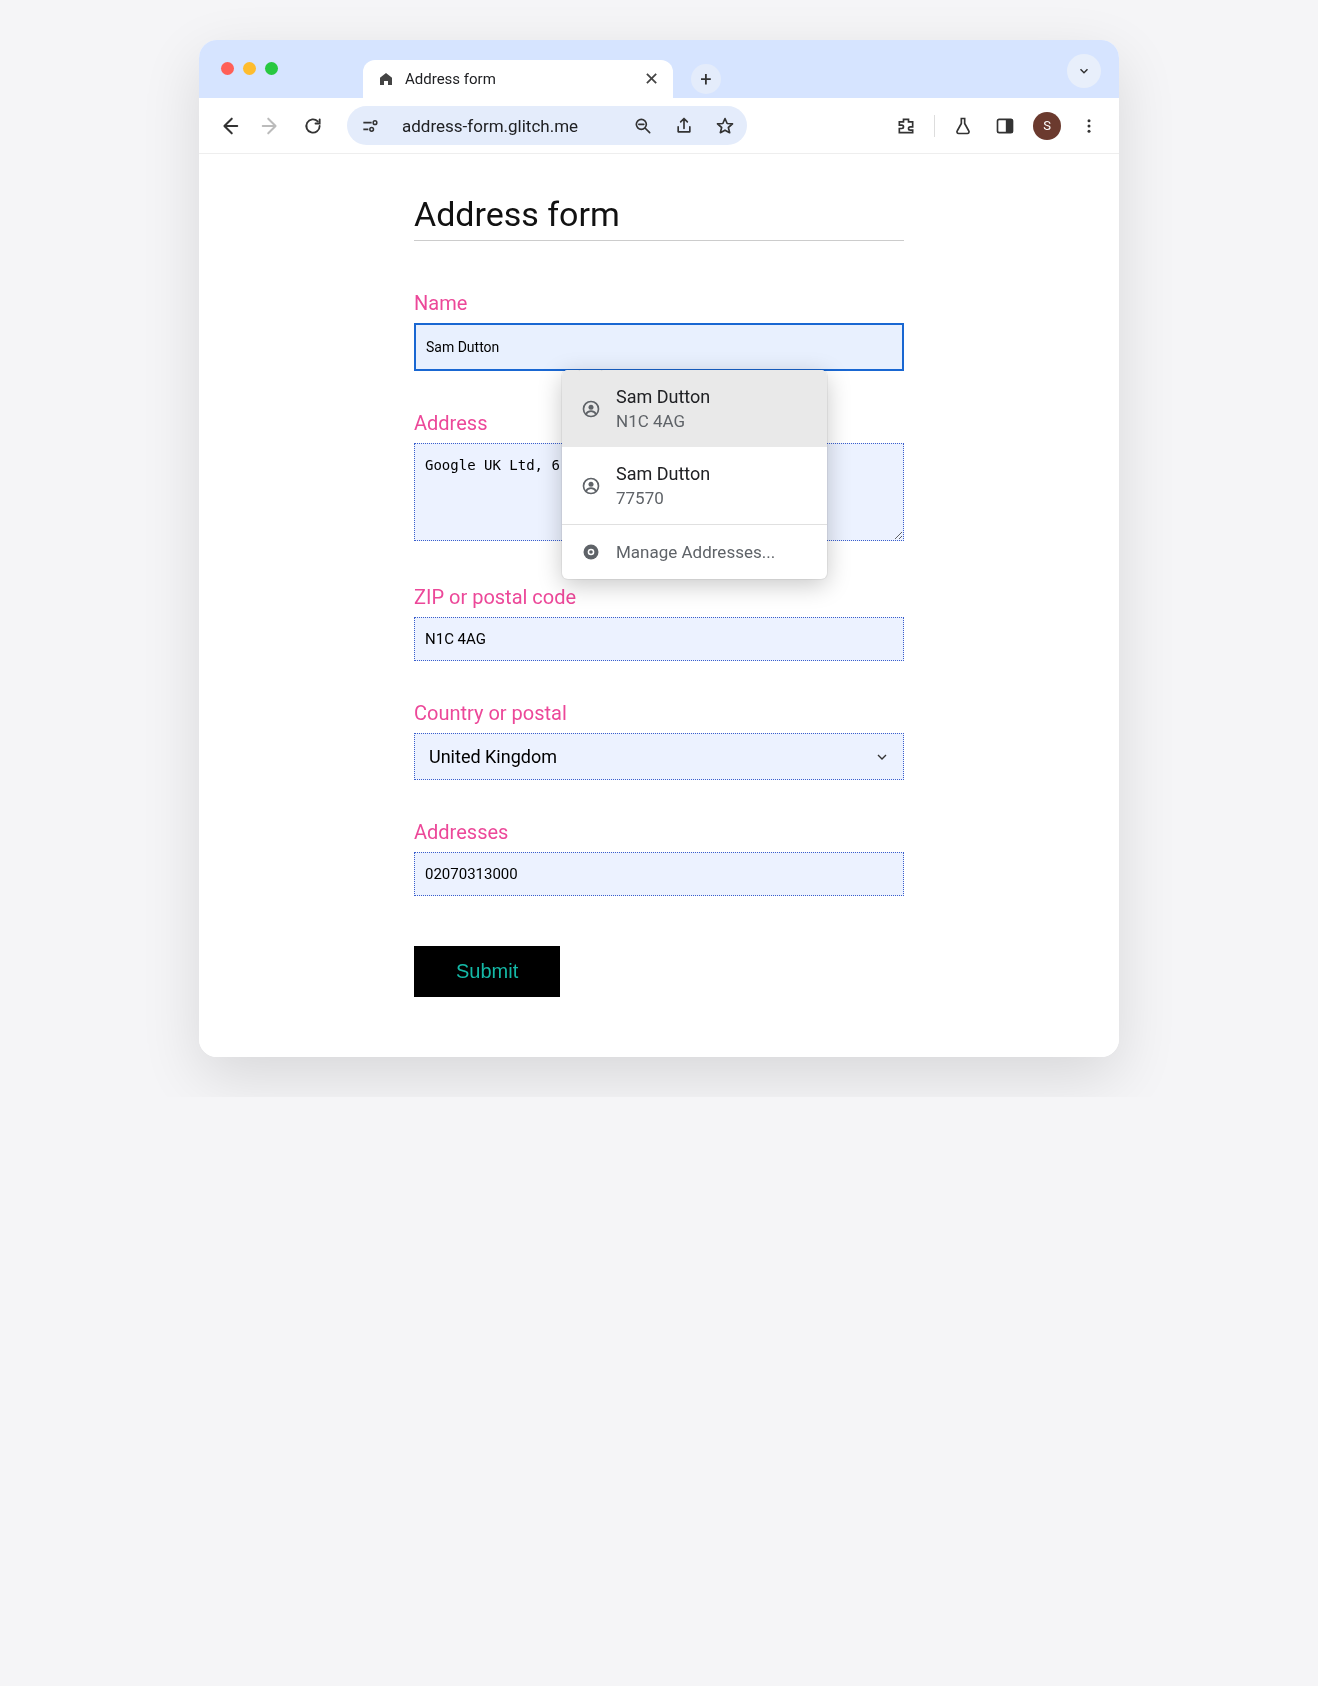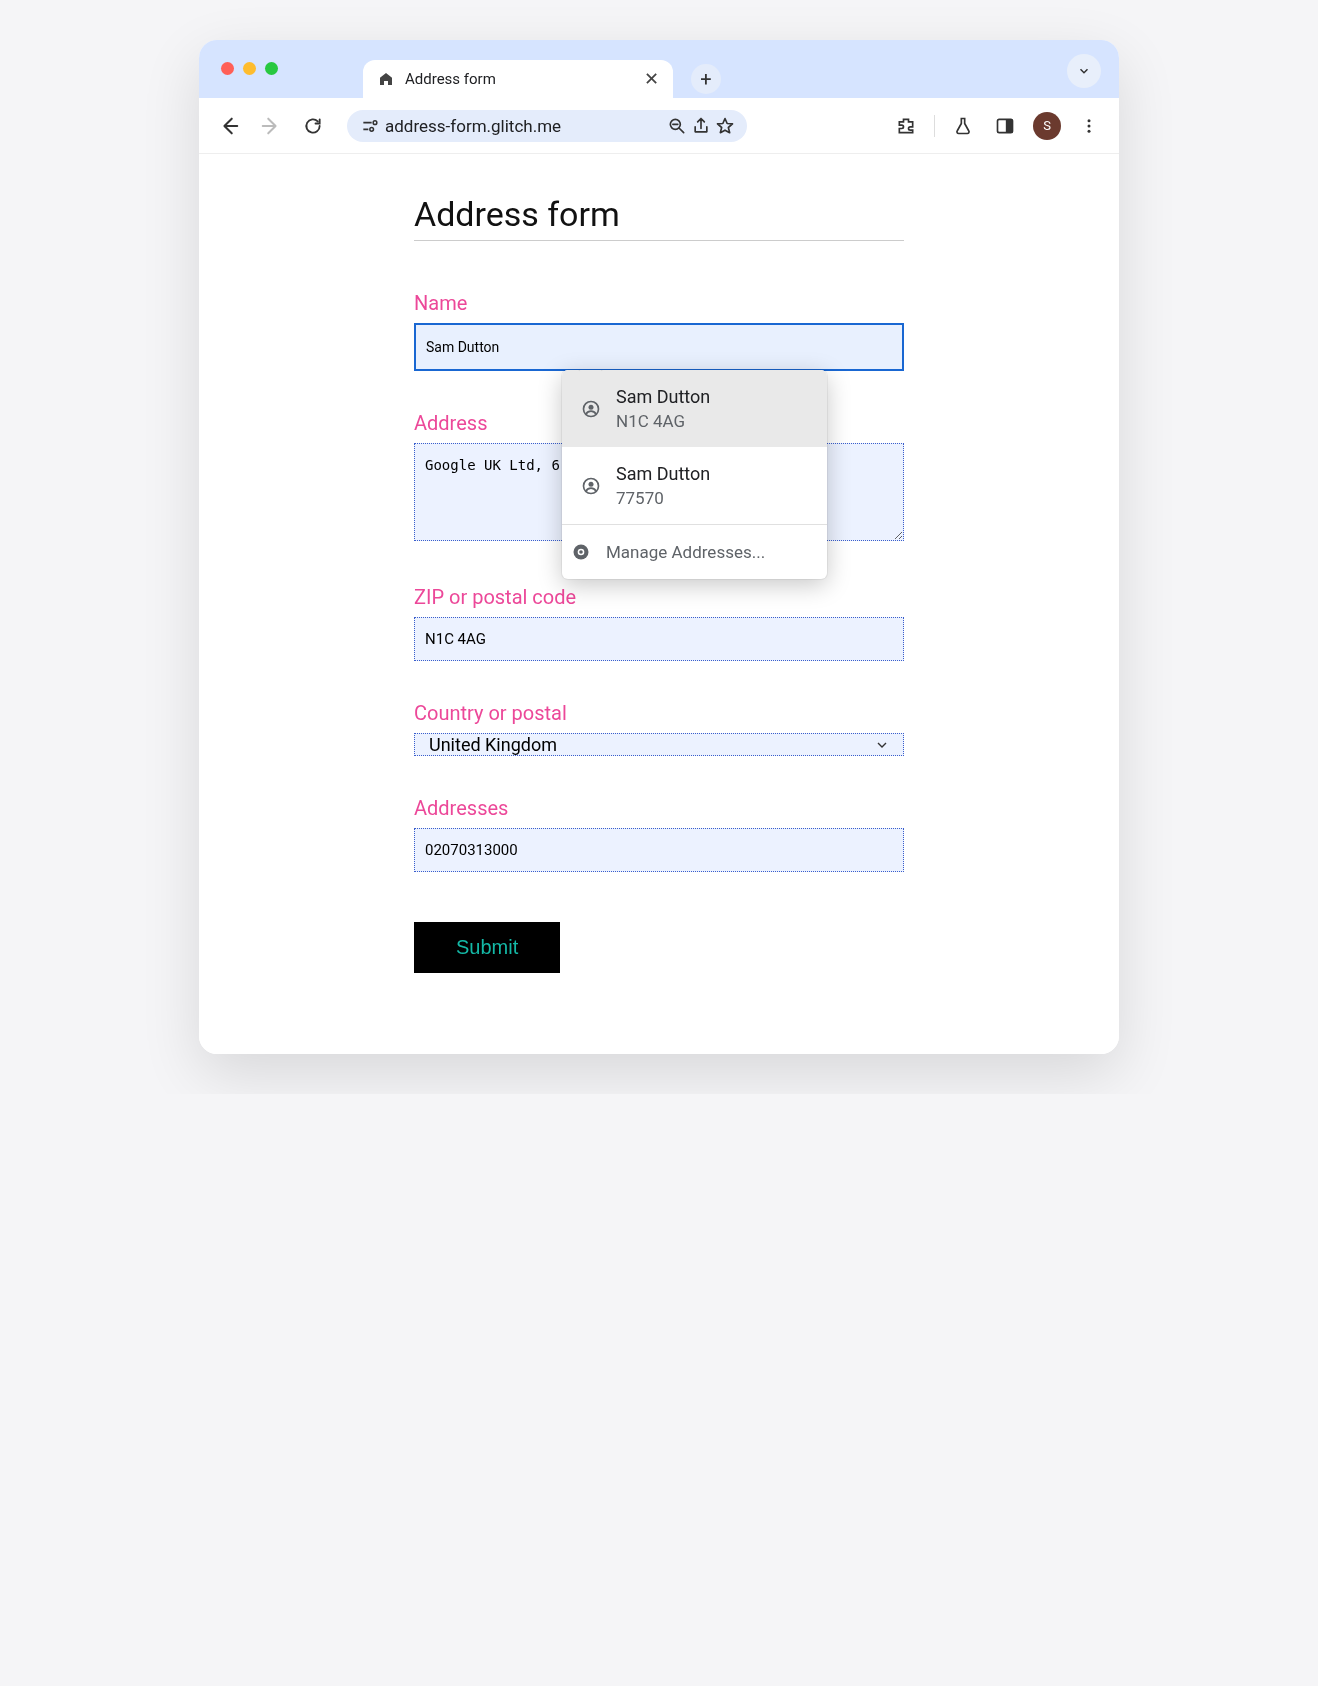--- a/index.html
+++ b/index.html
@@ -77,25 +77,25 @@
   }
   .tool-icon {
     width: 28px; height: 28px;
     display:flex; align-items:center; justify-content:center;
     color:#333;
   }
   .tool-icon.disabled { color:#bbb; }
   .omnibox {
     background: #e4ecfb;
     border-radius: 22px;
-    height: 32px;
+    height: 39px;
     display:flex;
     align-items:center;
     padding: 0 12px;
-    gap: 4px;
+    gap: 21px;
     flex: 0 0 auto;
     min-width: 400px;
     margin-left: 6px;
   }
   .omnibox .site-settings {
     width:22px; height:22px; display:flex; align-items:center; justify-content:center;
   }
   .omnibox .url { font-size: 17px; color:#202124; flex:1; }
   .toolbar-spacer { flex:1; }
   .avatar {
@@ -151,21 +151,21 @@
   .textarea {
     height: 98px;
     resize: both;
     font-family: ui-monospace, Menlo, monospace;
     font-size: 14px;
     line-height: 1.4;
   }
   .select {
     appearance: none;
     font-size: 18px;
-    padding: 0 14px;
+    padding: 12px 14px;
     background: #ecf2ff;
     position: relative;
   }
   .select-wrap { position: relative; }
   .select-chevron {
     position:absolute; right:14px; top:50%; transform:translateY(-50%);
     pointer-events:none;
   }
   .submit-btn {
     background: #000;
@@ -212,21 +212,21 @@
     color:#5f6368;
   }
   .autofill-item .af-text { display:flex; flex-direction:column; gap:4px; }
   .autofill-item .af-primary { font-size: 18px; color:#202124; }
   .autofill-item .af-secondary { font-size: 17px; color:#5f6368; }
   .autofill-divider { height:1px; background:#e0e0e0; }
   .autofill-manage {
     display:flex;
     align-items:center;
     gap:14px;
-    padding: 16px 8px;
+    padding: 16px 18px;
     color:#5f6368;
     font-size: 17px;
     cursor:pointer;
   }
   .autofill-manage .chrome-icon {
     width:22px; height:22px;
     display:flex; align-items:center; justify-content:center;
   }
   svg { display:block; }
 </style>

